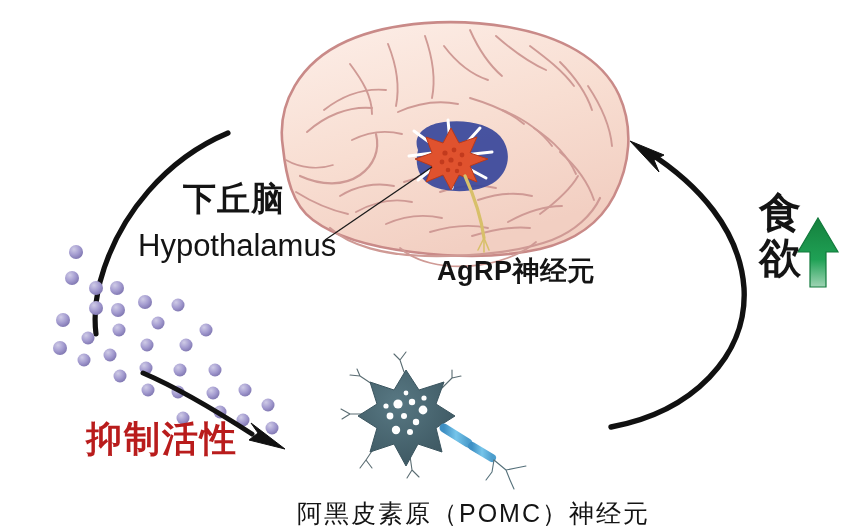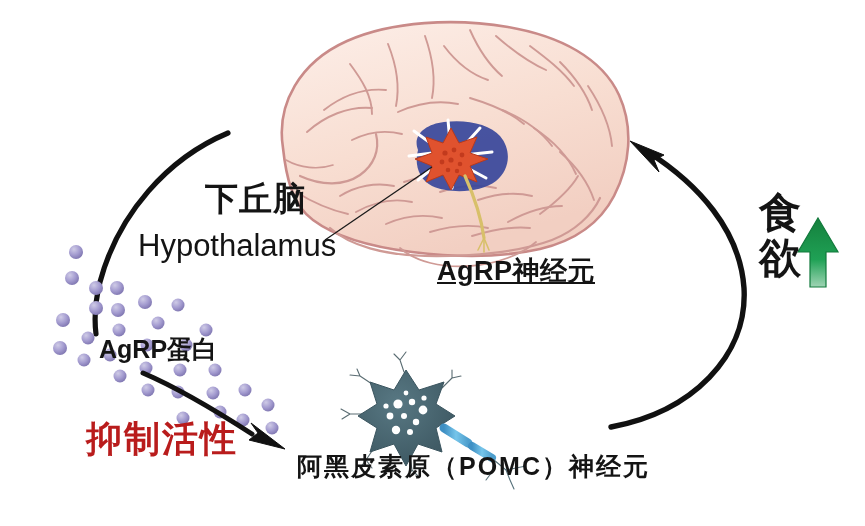--- a/index.html
+++ b/index.html
@@ -29,56 +29,54 @@
     white-space: nowrap;
     color: #141414;
     line-height: 1.0;
   }
   #label-hypothalamus-cn {
     left: 183px;
     top: 182px;
     font-size: 33px;
     font-weight: bold;
     letter-spacing: 1px;
-    margin-left: 22px;
   }
   #label-hypothalamus-en {
     left: 138px;
     top: 230px;
     font-size: 31px;
     font-weight: normal;
     letter-spacing: 0px;
   }
   #label-agrp-neuron {
     left: 437px;
     top: 258px;
     font-size: 27px;
     font-weight: bold;
     letter-spacing: 0.5px;
-    text-decoration: underline;
   }
   #label-agrp-protein {
     left: 99px;
     top: 337px;
     font-size: 25px;
     font-weight: bold;
     letter-spacing: 0px;
   }
   #label-inhibit {
     left: 86px;
     top: 421px;
     font-size: 36px;
     font-weight: bold;
     letter-spacing: 2px;
   }
   #label-pomc {
     left: 297px;
-    top: 454px;
+    top: 501px;
     font-size: 25px;
-    font-weight: bold;
+    font-weight: normal;
     letter-spacing: 2px;
   }
   #label-appetite {
     left: 756px;
     top: 190px;
     font-size: 42px;
     font-weight: bold;
     line-height: 1.08;
     text-align: center;
     width: 48px;
@@ -308,21 +306,20 @@
       <path d="M818 218 L838 252 L826 252 L826 287 L810 287 L810 252 L798 252 Z" fill="url(#gGreen)" stroke="#127a3c" stroke-width="1.2"></path>
     </g>
   </svg>
 
   <div class="lbl" id="label-hypothalamus-cn">下丘脑</div>
 
   <div class="lbl" id="label-hypothalamus-en">Hypothalamus</div>
 
   <div class="lbl" id="label-agrp-neuron">AgRP神经元</div>
 
-  <div class="lbl" id="label-agrp-protein">AgRP蛋白</div>
 
   <div class="lbl" id="label-inhibit" style="color:#b91c1c;">抑制活性</div>
 
   <div class="lbl" id="label-pomc">阿黑皮素原（POMC）神经元</div>
 
   <div class="lbl" id="label-appetite">
     <span>食</span>
     <span>欲</span>
   </div>
 

